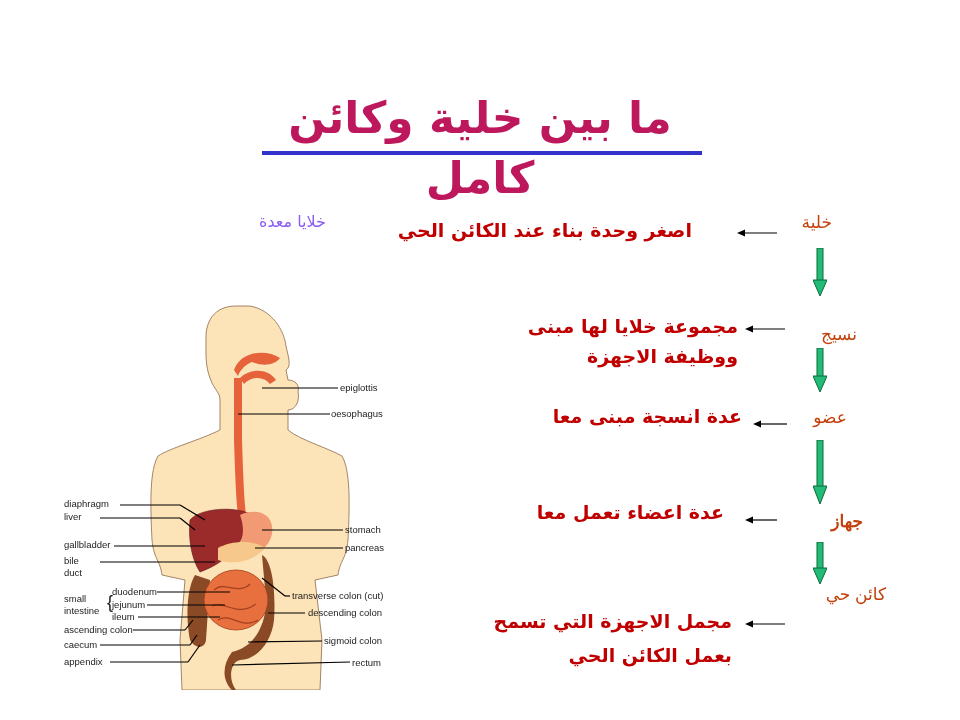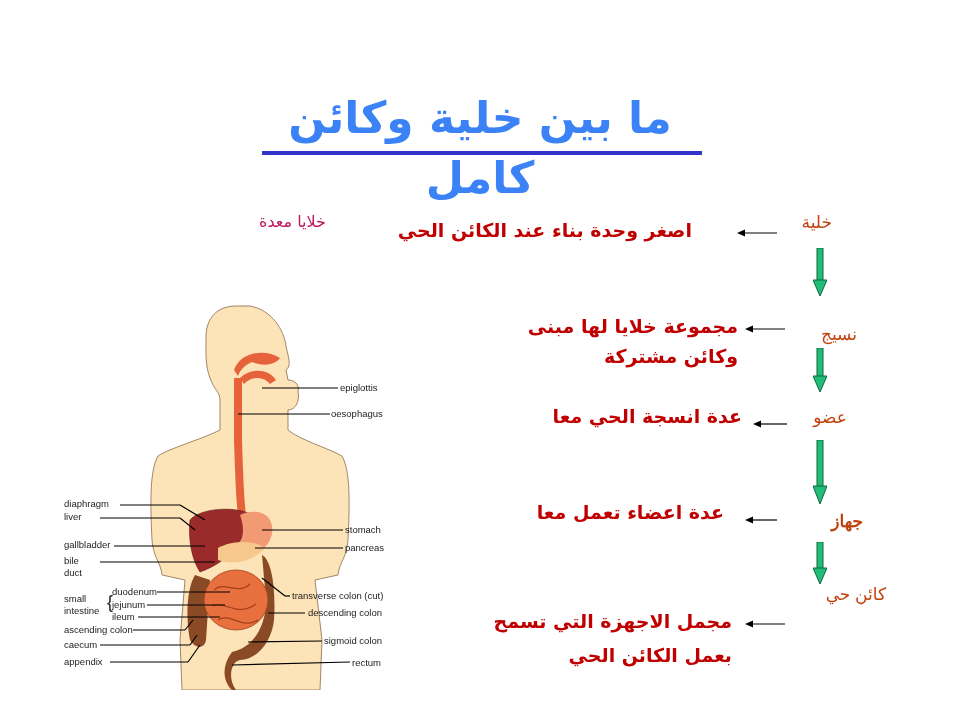--- a/index.html
+++ b/index.html
@@ -5,37 +5,37 @@
     html, body { margin: 0; padding: 0; }
     body {
       width: 960px; height: 720px; position: relative; overflow: hidden;
       background: #ffffff;
       font-family: "DejaVu Sans", "Liberation Sans", sans-serif;
     }
     .abs { position: absolute; }
     .title {
       left: 250px; top: 88px; width: 460px; text-align: center;
       font-family: "DejaVu Sans", sans-serif; font-weight: bold;
-      font-size: 44px; color: #3b82f6; direction: rtl;
+      font-size: 44px; color: #be185d; direction: rtl;
       line-height: 60px;
     }
     .title-underline {
       left: 262px; top: 151px; width: 440px; height: 4px; background: #3333cc;
     }
     .term {
       font-family: "Liberation Sans", sans-serif; font-size: 17px; color: #c2410c;
       direction: rtl; white-space: nowrap; line-height: 30px;
     }
     .def {
       font-family: "DejaVu Sans", sans-serif; font-weight: bold; font-size: 19px;
       color: #c00000; direction: rtl; text-align: right; line-height: 30px;
       white-space: nowrap;
     }
     .example {
-      font-family: "DejaVu Sans", sans-serif; font-size: 16px; color: #be185d;
+      font-family: "DejaVu Sans", sans-serif; font-size: 16px; color: #8b5cf6;
       direction: rtl; white-space: nowrap; line-height: 24px;
     }
     .left-arrow { height: 12px; }
     .down-arrow { width: 14px; }
     .diagram { left: 55px; top: 300px; width: 335px; height: 390px; }
     .lbl { font-family: "Liberation Sans", sans-serif; font-size: 9.5px; fill: #222; }
   </style>
 </head>
 <body>
 
@@ -54,33 +54,33 @@
   <rect x="4" y="0" width="6" height="34" fill="#22bb77" stroke="#0b6b3a" stroke-width="1"></rect>
   <polygon points="0,32 14,32 7,48" fill="#22bb77" stroke="#0b6b3a" stroke-width="1"></polygon>
 </svg>
 
 <div class="abs term" style="right:103px; top:320px;">نسيج</div>
 <svg class="abs left-arrow" style="left:745px; top:323px;" width="40" height="12">
   <line x1="6" y1="6" x2="40" y2="6" stroke="#000" stroke-width="1.2"></line>
     <polygon points="0,6 8,2.5 8,9.5" fill="#000"></polygon>
 </svg>
 <div class="abs def" style="right:222px; top:311px;">مجموعة خلايا لها مبنى</div>
-<div class="abs def" style="right:222px; top:341px;">وكائن مشتركة</div>
+<div class="abs def" style="right:222px; top:341px;">ووظيفة الاجهزة</div>
 
 <svg class="abs down-arrow" style="left:813px; top:348px;" width="14" height="44">
   <rect x="4" y="0" width="6" height="30" fill="#22bb77" stroke="#0b6b3a" stroke-width="1"></rect>
   <polygon points="0,28 14,28 7,44" fill="#22bb77" stroke="#0b6b3a" stroke-width="1"></polygon>
 </svg>
 
 <div class="abs term" style="right:113px; top:403px;">عضو</div>
 <svg class="abs left-arrow" style="left:753px; top:418px;" width="34" height="12">
   <line x1="6" y1="6" x2="34" y2="6" stroke="#000" stroke-width="1.2"></line>
     <polygon points="0,6 8,2.5 8,9.5" fill="#000"></polygon>
 </svg>
-<div class="abs def" style="right:218px; top:401px;">عدة انسجة الحي معا</div>
+<div class="abs def" style="right:218px; top:401px;">عدة انسجة مبنى معا</div>
 
 <svg class="abs down-arrow" style="left:813px; top:440px;" width="14" height="64">
   <rect x="4" y="0" width="6" height="48" fill="#22bb77" stroke="#0b6b3a" stroke-width="1"></rect>
   <polygon points="0,46 14,46 7,64" fill="#22bb77" stroke="#0b6b3a" stroke-width="1"></polygon>
 </svg>
 
 <div class="abs term" style="right:97px; top:507px;font-weight:bold;">جهاز</div>
 <svg class="abs left-arrow" style="left:745px; top:514px;" width="32" height="12">
   <line x1="6" y1="6" x2="32" y2="6" stroke="#000" stroke-width="1.2"></line>
     <polygon points="0,6 8,2.5 8,9.5" fill="#000"></polygon>

